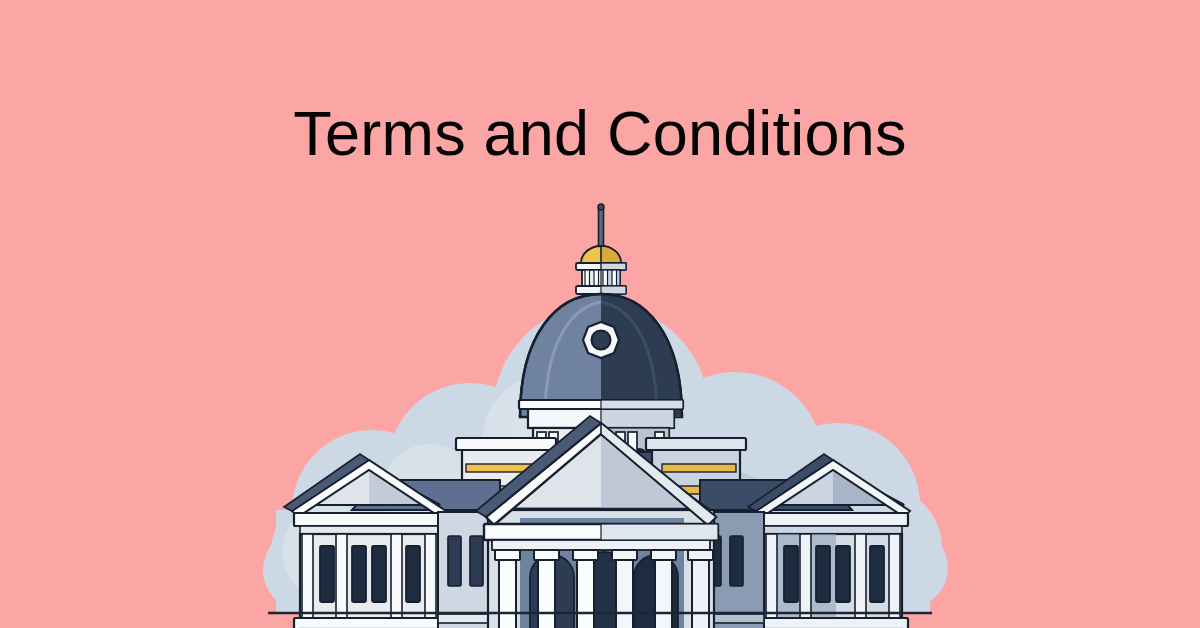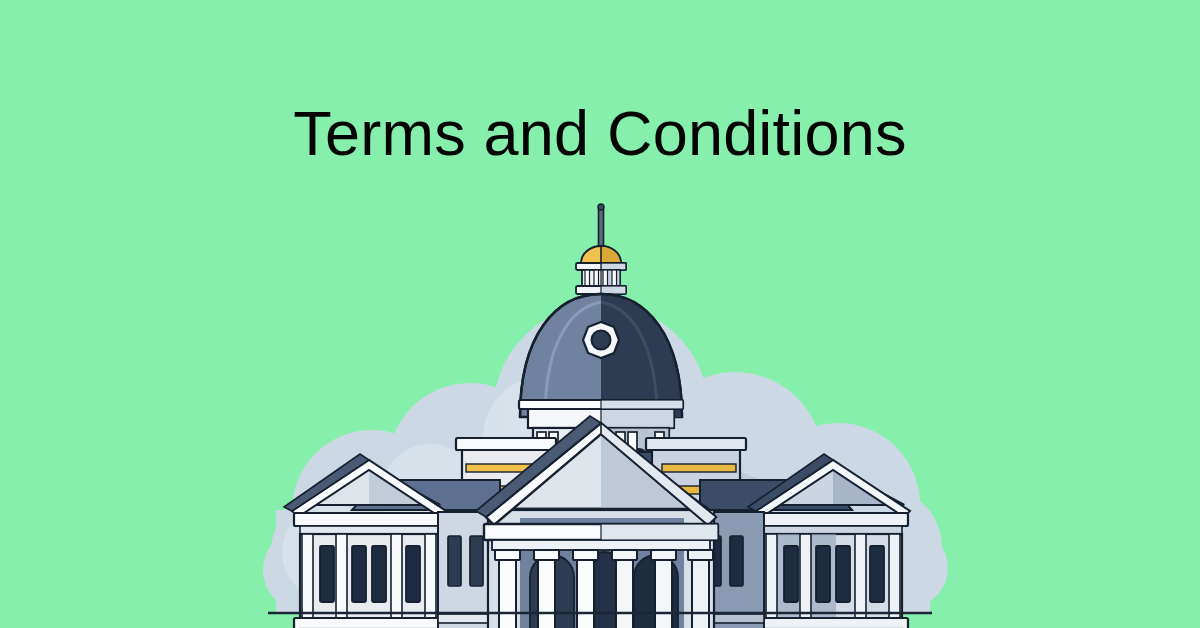--- a/index.html
+++ b/index.html
@@ -11,21 +11,21 @@
     width: 1200px;
     height: 628px;
     background: #ffffff;
     font-family: "Liberation Sans", sans-serif;
     overflow: hidden;
   }
   .page {
     position: relative;
     width: 1200px;
     height: 628px;
-    background: #86efac;
+    background: #fca5a5;
   }
   .page-title {
     position: absolute;
     left: 0;
     top: 56px;
     width: 1200px;
     text-align: center;
     font-family: "Liberation Sans", sans-serif;
     font-size: 63px;
     font-weight: 400;

